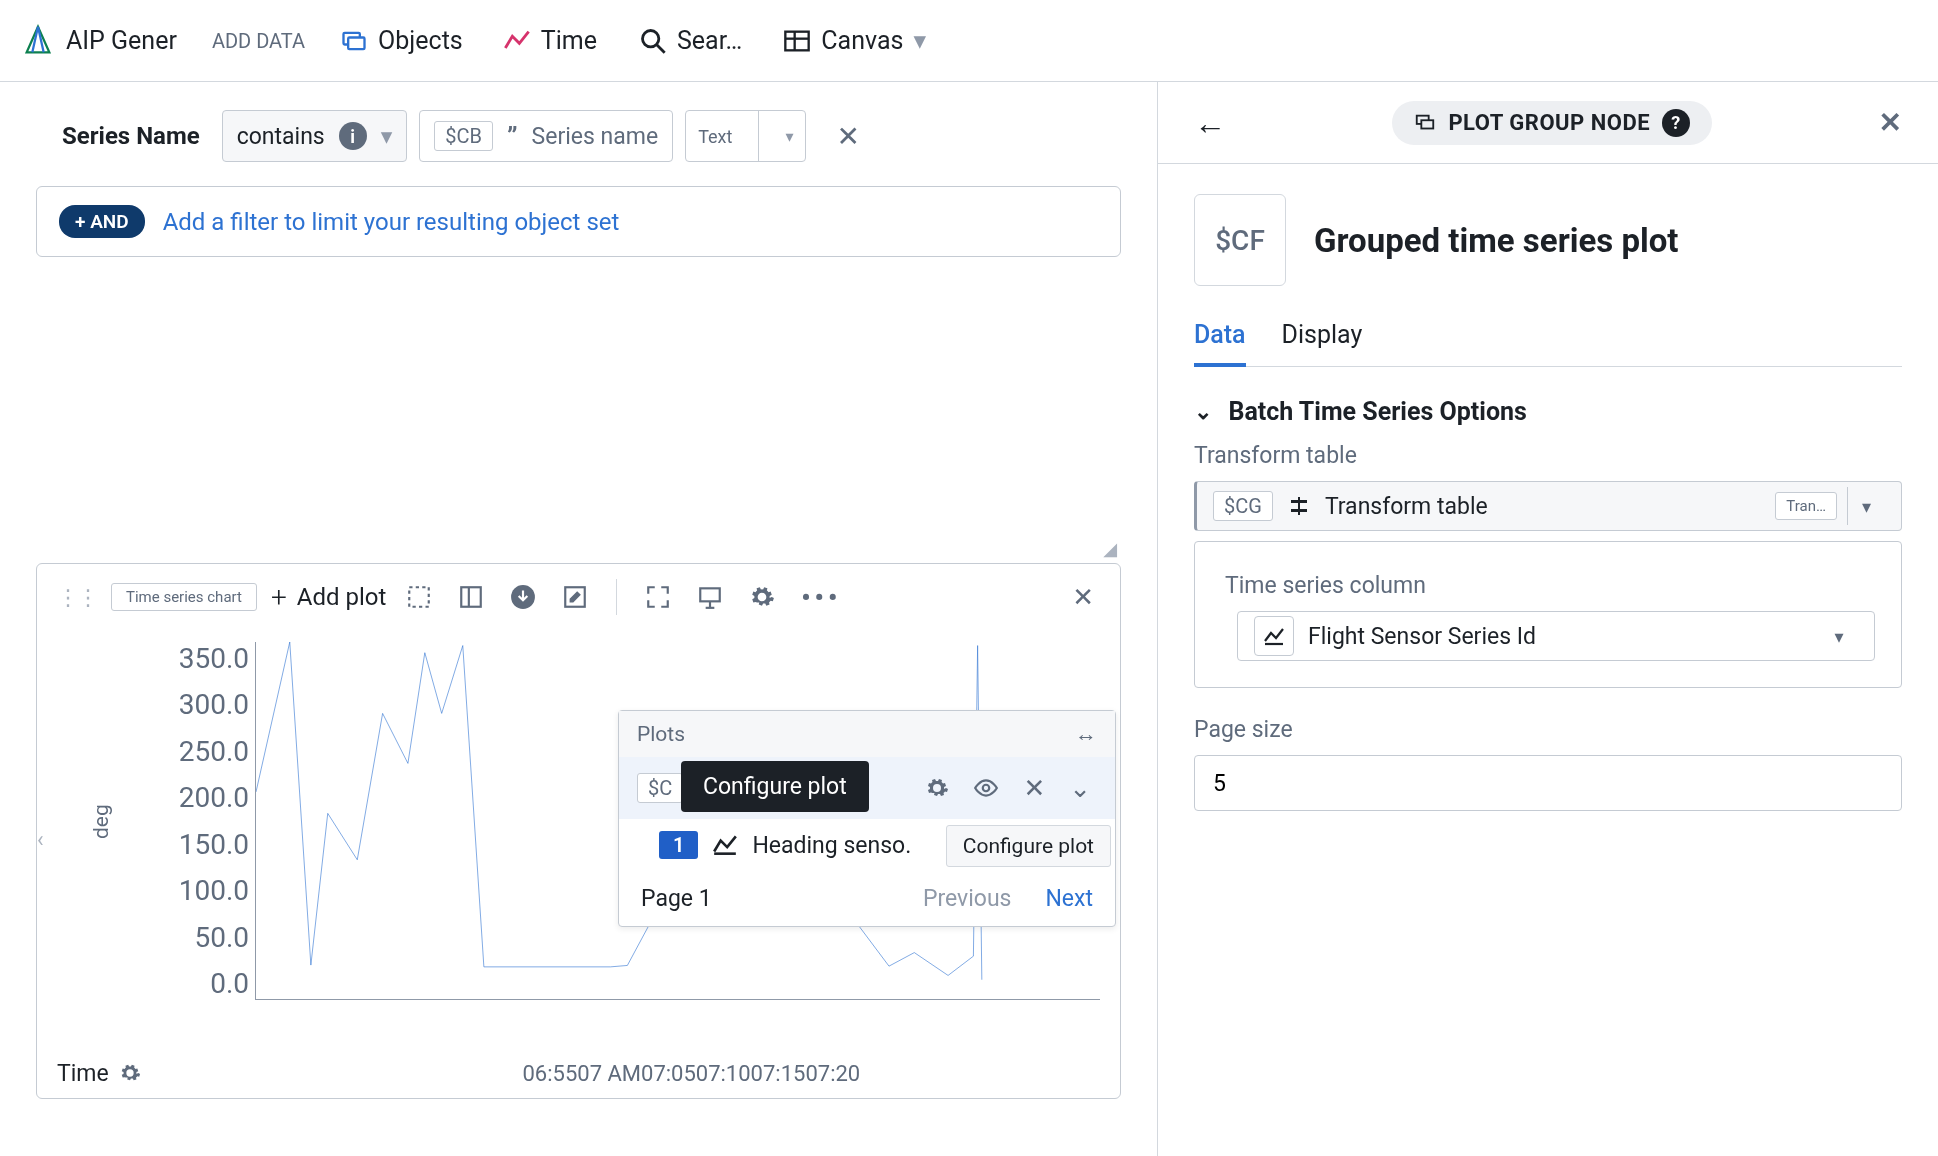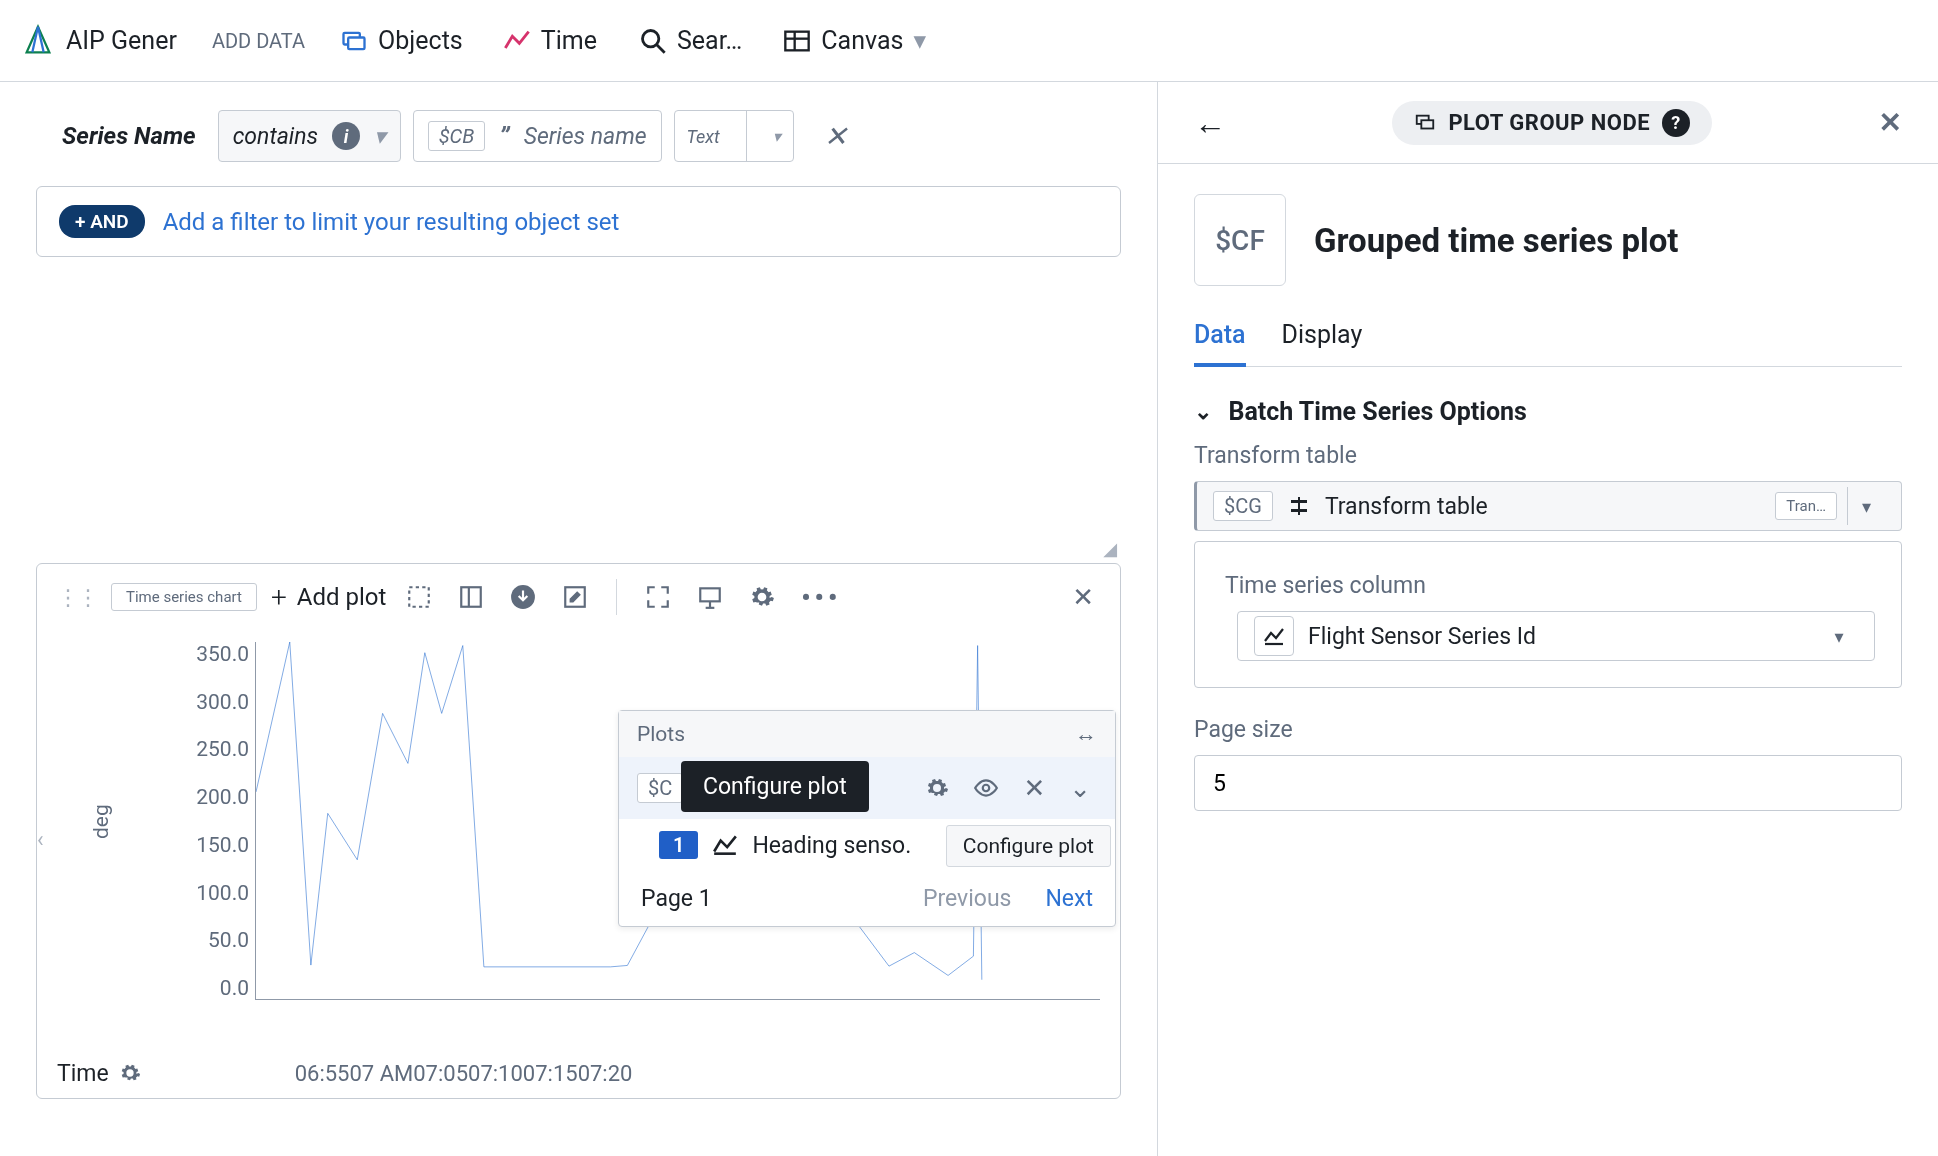--- a/index.html
+++ b/index.html
@@ -29,21 +29,21 @@
 .select-box { border:1px solid #c5cbd3; background:#f6f7f9; border-radius:4px; height:50px; display:flex; align-items:center; padding:0 16px; gap:14px; }
 .select-box.white { background:#fff; }
 .tag-var { border:1px solid #c5cbd3; background:#fff; border-radius:3px; padding:2px 10px; font-size:20px; color:#5f6b7c; }
 .sb-text { font-size:23px; color:#1c2127; flex:1; }
 .sb-right { display:flex; align-items:center; gap:10px; }
 .sb-btn { border:1px solid #c5cbd3; background:#fff; border-radius:3px; padding:4px 10px; font-size:15px; color:#5f6b7c; }
 .drop-caret { width:38px;height:38px;display:flex;align-items:center;justify-content:center;color:#5f6b7c;font-size:18px; }
 .ts-icon { width:40px;height:40px;border:1px solid #c5cbd3;border-radius:4px;display:flex;align-items:center;justify-content:center;background:#fff; }
 .input-plain { border:1px solid #c5cbd3; border-radius:4px; height:56px; font-size:23px; padding:0 18px; width:100%; outline:none; }
 
-.filter-row { display:flex; align-items:center; gap:12px; margin-bottom:24px;font-style:italic; }
+.filter-row { display:flex; align-items:center; gap:12px; margin-bottom:24px; }
 .fr-label { font-size:24px; font-weight:700; margin-right:10px; margin-left:26px; }
 .operator { background:#f6f7f9; border:1px solid #c5cbd3; border-radius:4px; height:52px; display:flex; align-items:center; padding:0 14px; gap:14px; font-size:23px; color:#1c2127; }
 .info-icn { width:28px;height:28px;border-radius:50%;background:#5f6b7c;color:#fff;display:flex;align-items:center;justify-content:center;font-size:18px;font-weight:700; }
 .value-box { border:1px solid #c5cbd3; border-radius:4px; height:52px; display:flex; align-items:center; padding:0 14px; gap:14px; }
 .value-box .placeholder { color:#5f6b7c; font-size:23px; }
 .type-pill { border:1px solid #c5cbd3; border-radius:3px; padding:3px 12px; font-size:18px; color:#5f6b7c; }
 .remove-x { font-size:28px; color:#5f6b7c; cursor:pointer; margin-left:18px; }
 .add-filter { border:1px solid #c5cbd3; border-radius:6px; padding:18px 22px; display:flex; align-items:center; gap:18px; width:100%; margin-bottom:20px; }
 .and-chip { background:#0f3a6b; color:#fff; border-radius:16px; padding:5px 16px; font-size:19px; font-weight:600; }
 .add-filter-link { color:#2d72d2; font-size:24px; cursor:pointer; }
@@ -51,24 +51,24 @@
 .resize-corner { position:absolute; right:4px; bottom:4px; font-size:18px; color:#abb3bf; }
 
 .chart-card { border:1px solid #c5cbd3; border-radius:6px; background:#fff; position:relative; }
 .chart-toolbar { display:flex; align-items:center; padding:14px 20px; gap:14px; border-bottom:0; }
 .ch-name { border:1px solid #c5cbd3; border-radius:3px; padding:4px 14px; font-size:15px; color:#5f6b7c; }
 .ch-btn { font-size:26px; color:#5f6b7c; cursor:pointer; padding:4px 6px; }
 .ch-add { display:flex; align-items:center; gap:10px; font-size:24px; color:#1c2127; cursor:pointer; }
 .tb-div { width:1px; height:36px; background:#d3d8de; margin:0 8px; }
 .chart-body { position:relative; height:418px; }
 .y-title { position:absolute; left:64px; top:50%; transform:translateY(-50%) rotate(-90deg); transform-origin:left center; font-size:21px; color:#5f6b7c; }
-.y-ticks { position:absolute; left:140px; top:12px; bottom:48px; width:72px; display:flex; flex-direction:column; justify-content:space-between; text-align:right; font-size:21px; color:#5f6b7c; }
+.y-ticks { position:absolute; left:140px; top:12px; bottom:48px; width:72px; display:flex; flex-direction:column; justify-content:space-between; text-align:right; font-size:28px; color:#5f6b7c; }
 .plot-area { position:absolute; left:218px; right:20px; top:12px; bottom:48px; border-left:1px solid #8f99a8; border-bottom:1px solid #8f99a8; }
 .x-row { height:50px; display:flex; align-items:center; padding:0 20px; font-size:23px; color:#1c2127; gap:14px; }
-.x-ticks { display:flex; flex:1; justify-content:flex-start; font-size:22px; color:#5f6b7c; padding-left:140px; padding-right:12px; }
+.x-ticks { display:flex; flex:1; justify-content:center; font-size:22px; color:#5f6b7c; padding-left:140px; padding-right:12px; }
 .x-time { font-size:23px; color:#1c2127; display:flex;align-items:center;gap:10px; }
 .handle-left { position:absolute; left:0; top:50%; transform:translateY(-50%); font-size:22px; color:#abb3bf; }
 
 .pop { position:absolute; right:4px; top:80px; width:498px; background:#fff; border:1px solid #c5cbd3; border-radius:4px; box-shadow:0 2px 6px rgba(0,0,0,.08); z-index:10; }
 .pop-hdr { background:#f6f7f9; padding:10px 18px; display:flex; align-items:center; justify-content:space-between; font-size:21px; color:#5f6b7c;gap:27px; }
 .pop-row { background:#eef3fb; padding:12px 18px; display:flex; align-items:center; gap:12px; position:relative; }
 .pop-row2 { padding:12px 12px 12px 40px; display:flex; align-items:center; gap:14px; position:relative; }
 .tooltip-dark { position:absolute; left:62px; top:4px; background:#1c2127; color:#fff; padding:12px 22px; border-radius:4px; font-size:23px; z-index:20; white-space:nowrap; }
 .tooltip-light { position:absolute; right:4px; top:6px; background:#f6f7f9; border:1px solid #d3d8de; padding:8px 16px; border-radius:3px; font-size:21px; color:#1c2127; z-index:20; }
 .num-badge { background:#205fc7; color:#fff; border-radius:3px; padding:2px 14px; font-size:20px; font-weight:600; }

